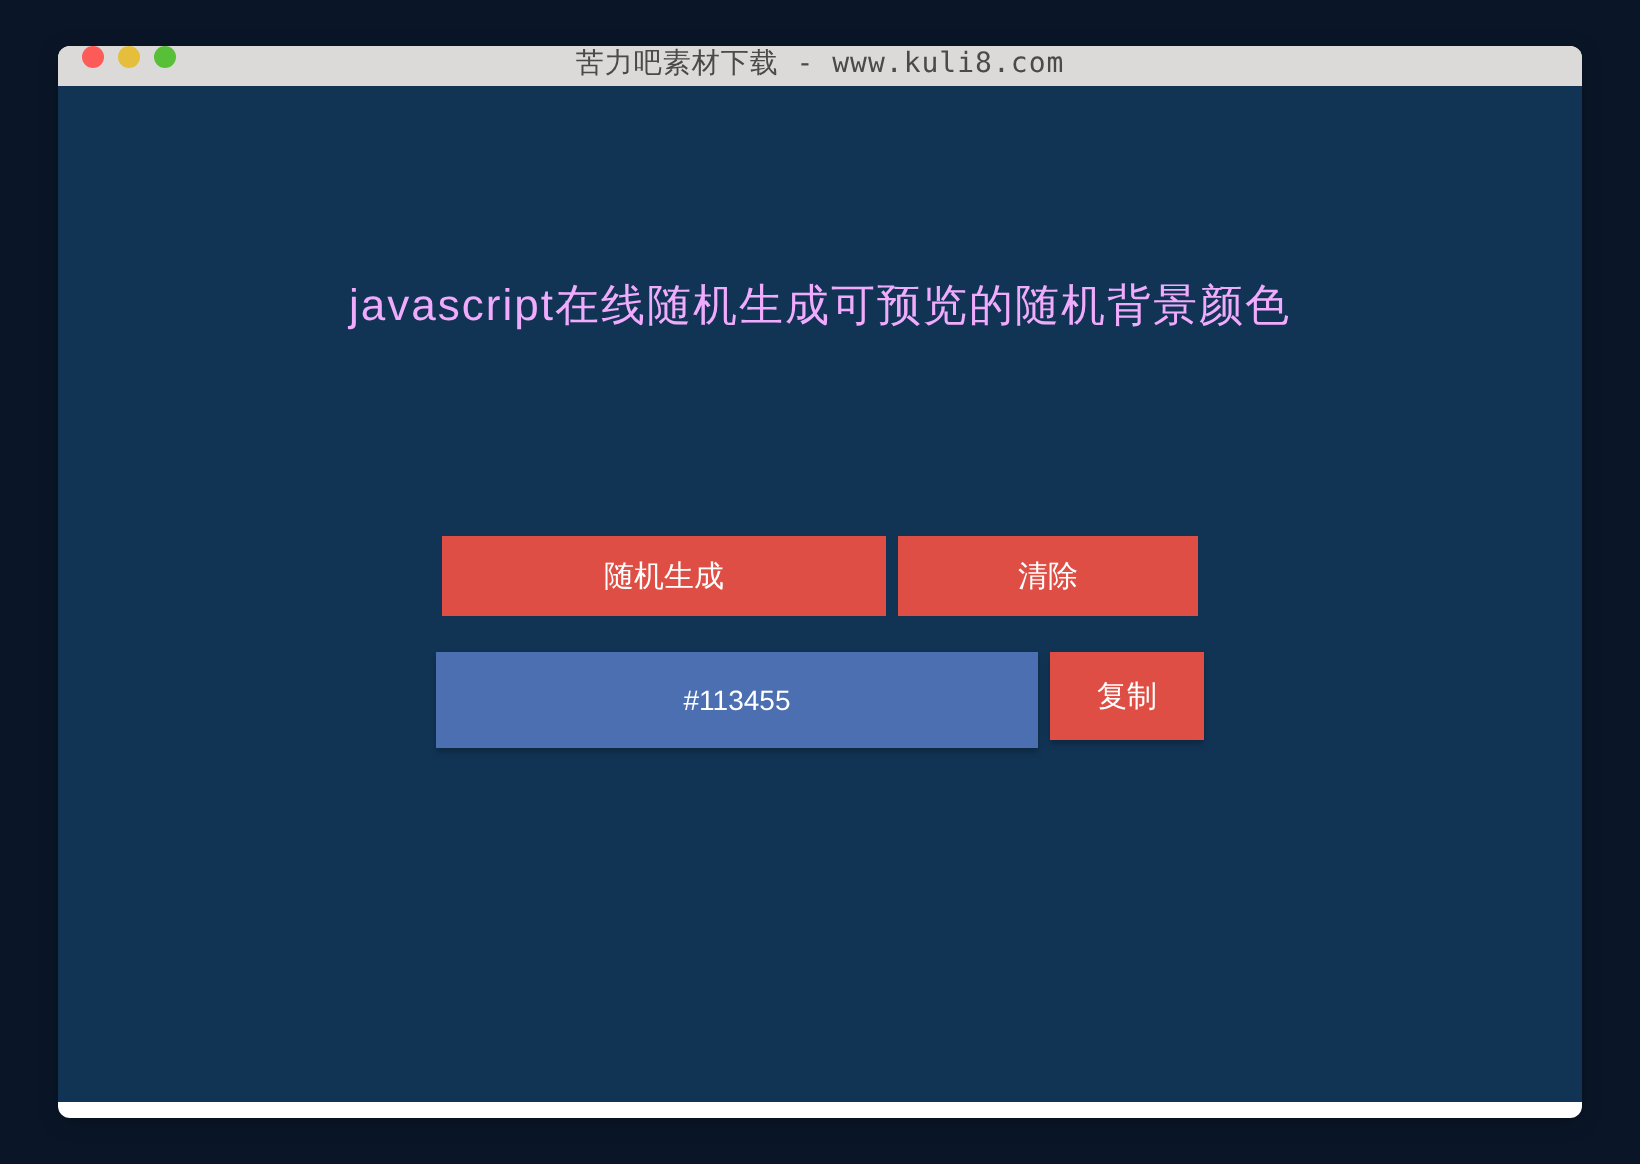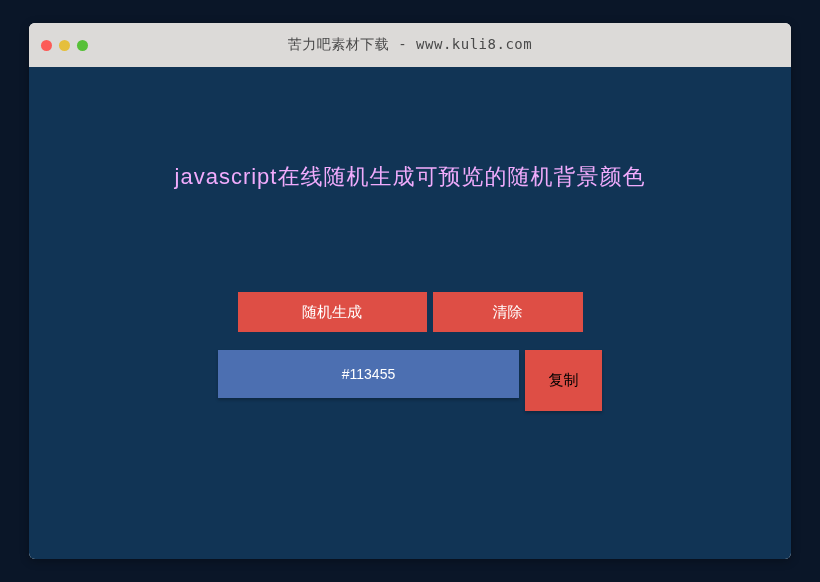--- a/index.html
+++ b/index.html
@@ -18,24 +18,24 @@
     }
     .browser-window {
       width: 762px;
       height: 536px;
       background: #fff;
       border-radius: 6px;
       overflow: hidden;
       box-shadow: 0 2px 10px rgba(0,0,0,0.3);
     }
     .title-bar {
-      height: 44px;
+      height: 20px;
       background: #dcdad8;
       display: flex;
-      align-items: center;
+      align-items: flex-start;
       padding: 0 10px;
       position: relative;
     }
     .traffic-lights {
       display: flex;
       gap: 7px;
       position: absolute;
       left: 12px;
     }
     .light {
@@ -79,21 +79,21 @@
       color: #fff;
       border: none;
       font-size: 15px;
       cursor: pointer;
       font-family: inherit;
       display: flex;
       align-items: center;
       justify-content: center;
     }
     .btn-generate {
-      width: 189px;
+      width: 222px;
     }
     .btn-clear {
       width: 150px;
     }
     .input-row {
       display: flex;
       justify-content: center;
       gap: 6px;
     }
     .color-display {
@@ -103,23 +103,23 @@
       color: #fff;
       border: none;
       font-size: 14px;
       text-align: center;
       font-family: inherit;
       outline: none;
       box-shadow: 0 2px 3px rgba(0,0,0,0.25);
     }
     .btn-copy {
       width: 77px;
-      height: 61px;
+      height: 44px;
       background: #de4e45;
-      color: #000000;
+      color: #ffffff;
       border: none;
       font-size: 15px;
       cursor: pointer;
       font-family: inherit;
       box-shadow: 0 2px 3px rgba(0,0,0,0.25);
     }
   </style>
 </head>
 <body>
 

